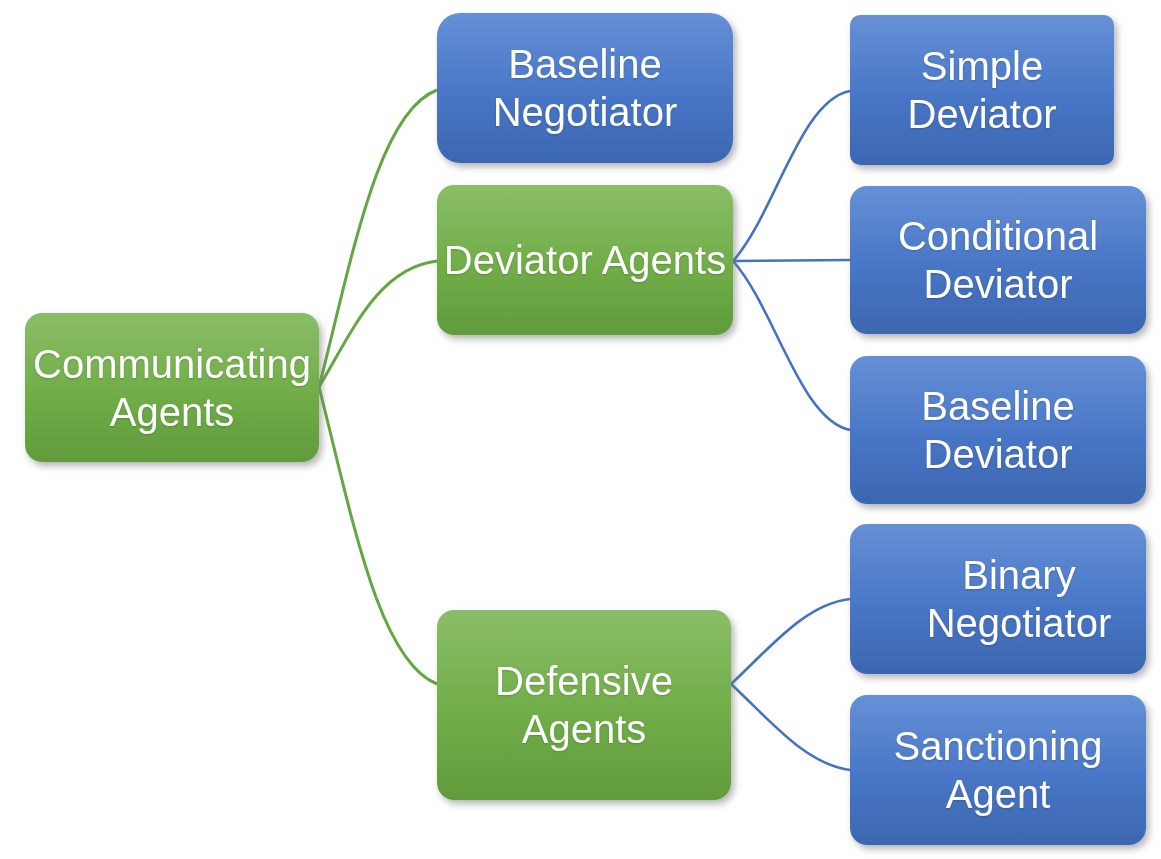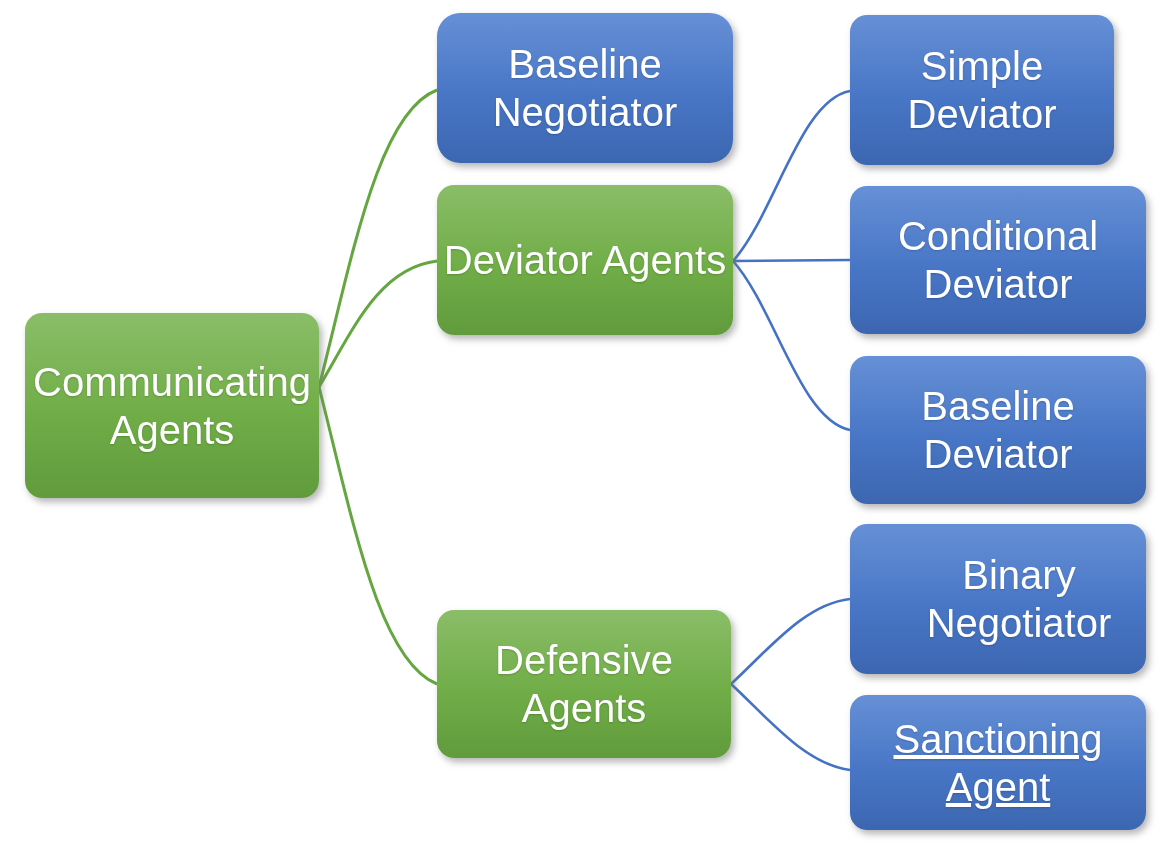--- a/index.html
+++ b/index.html
@@ -21,29 +21,29 @@
     border-radius:17px;
     white-space:pre-line;
     padding:2px 6px;
     box-sizing:border-box;
     box-shadow:3px 4px 7px rgba(120,120,120,0.55);
     text-shadow:0 1px 2px rgba(0,0,0,0.18);
   }
   .green{background:linear-gradient(180deg,#8abd68 0%,#70ad47 55%,#619b3d 100%);}
   .blue{background:linear-gradient(180deg,#6690d6 0%,#4876c6 55%,#3c66b0 100%);}
 
-  #n-root       {left:25px;  top:313px; width:294px; height:185px;}
+  #n-root       {left:25px;  top:313px; width:294px; height:149px;}
   #n-baseline   {left:437px; top:13px;  width:296px; height:150px;border-radius:23px;}
   #n-deviator   {left:437px; top:185px; width:296px; height:150px;}
-  #n-defensive  {left:437px; top:610px; width:294px; height:148px;}
-  #n-simple     {left:850px; top:15px;  width:264px; height:150px;}
+  #n-defensive  {left:437px; top:610px; width:294px; height:190px;}
+  #n-simple     {left:850px; top:15px;  width:264px; height:150px;border-radius:10px;}
   #n-conditional{left:850px; top:186px; width:296px; height:148px;}
   #n-learned    {left:850px; top:356px; width:296px; height:148px;}
   #n-binary     {left:850px; top:524px; width:296px; height:150px;padding-left:48px;}
-  #n-sanctioning{left:850px; top:695px; width:296px; height:135px;text-decoration:underline;}
+  #n-sanctioning{left:850px; top:695px; width:296px; height:150px;}
 
   .wire-green{stroke:#64a63f;stroke-width:3;fill:none;}
   .wire-blue{stroke:#4472c4;stroke-width:2.6;fill:none;}
 </style>
 </head>
 <body>
 
 <div id="canvas">
 
   <svg id="wires" viewBox="0 0 1161 859" xmlns="http://www.w3.org/2000/svg">

